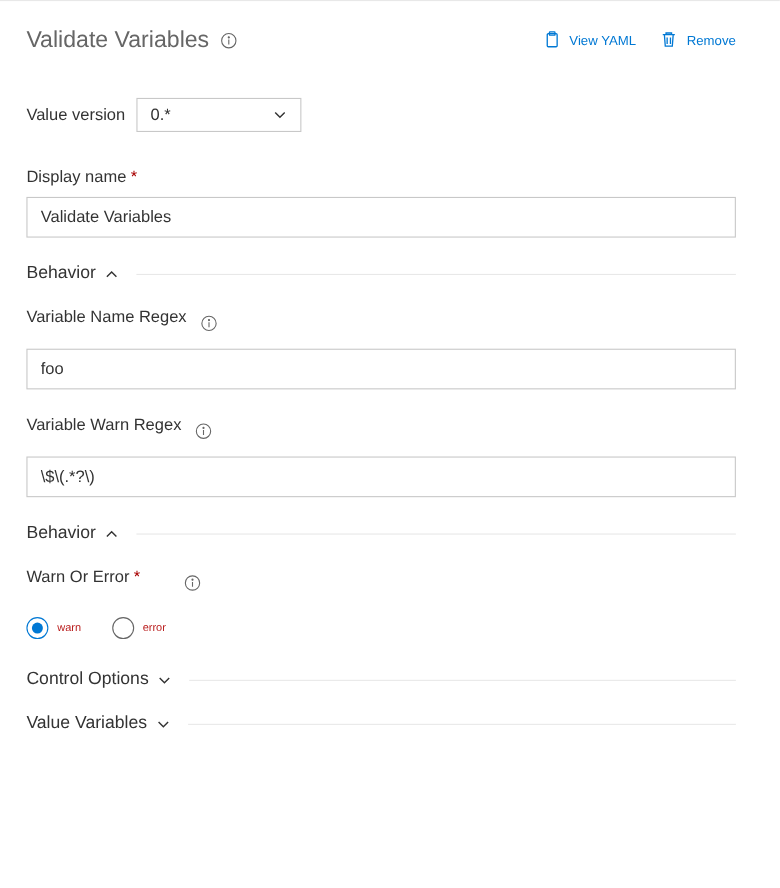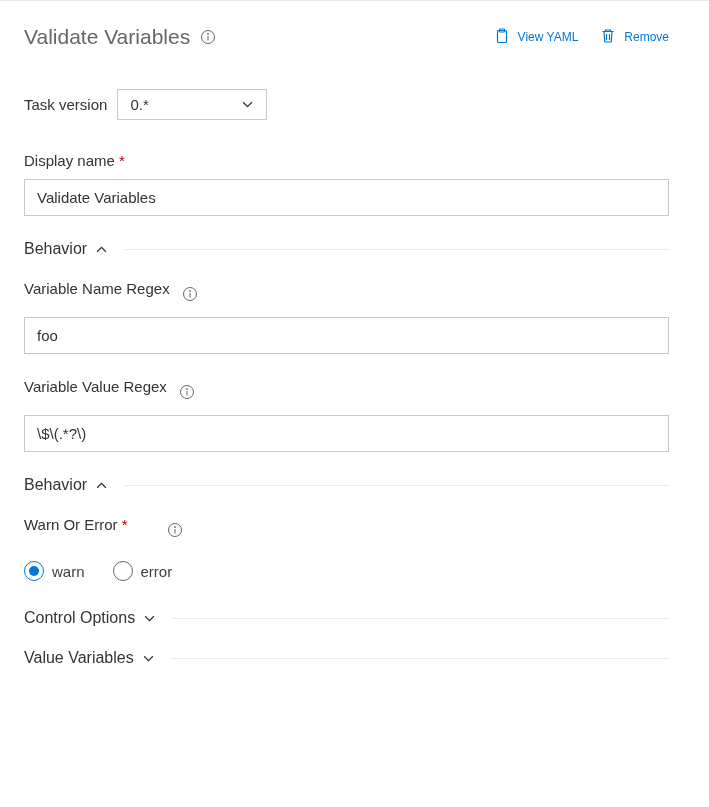--- a/index.html
+++ b/index.html
@@ -139,22 +139,22 @@
     .radio-circle.selected {
       border-color: #0078d4;
     }
     .radio-dot {
       width: 10px;
       height: 10px;
       background: #0078d4;
       border-radius: 50%;
     }
     .radio-label {
-      font-size: 15px;
-      color: #404040;
+      font-size: 10px;
+      color: #b91c1c;
     }
     .last-section { margin-top: 28px; }
   </style>
 </head>
 <body>
 
 <div class="container">
   <div class="header-row">
     <div class="title-group">
       <span class="title">Validate Variables</span>
@@ -181,21 +181,21 @@
           <svg viewBox="0 0 16 16" fill="none" stroke="currentColor" stroke-width="1.2">
               <path d="M2.5 3.5h11M5.5 3.5V2h5v1.5M4 3.5l.8 10.5h6.4L12 3.5M6.5 6v6M9.5 6v6"></path>
             </svg>
         </span>
         <span>Remove</span>
       </a>
     </div>
   </div>
 
   <div class="field-row">
-    <span class="field-label">Task version</span>
+    <span class="field-label">Value version</span>
     <div class="select-box">
       <span>0.*</span>
       <svg class="chevron-down" viewBox="0 0 12 12" fill="none" stroke="#333" stroke-width="1.2">
           <path d="M2 4l4 4 4-4"></path>
         </svg>
     </div>
   </div>
 
   <div class="input-group">
     <span class="field-label"><span>Display name</span><span class="required">*</span></span>
@@ -219,21 +219,21 @@
             <circle cx="8" cy="5" r="0.5" fill="currentColor"></circle>
             <line x1="8" y1="7" x2="8" y2="11.5"></line>
           </svg>
       </span>
     </div>
     <input type="text" class="text-input" value="foo" style="">
   </div>
 
   <div class="input-group">
     <div class="label-row">
-      <span class="field-label">Variable Value Regex</span>
+      <span class="field-label">Variable Warn Regex</span>
       <span class="info-icon">
         <svg viewBox="0 0 16 16" fill="none" stroke="currentColor" stroke-width="1">
             <circle cx="8" cy="8" r="6.5"></circle>
             <circle cx="8" cy="5" r="0.5" fill="currentColor"></circle>
             <line x1="8" y1="7" x2="8" y2="11.5"></line>
           </svg>
       </span>
     </div>
     <input type="text" class="text-input" value="\$\(.*?\)" style="">
   </div>

